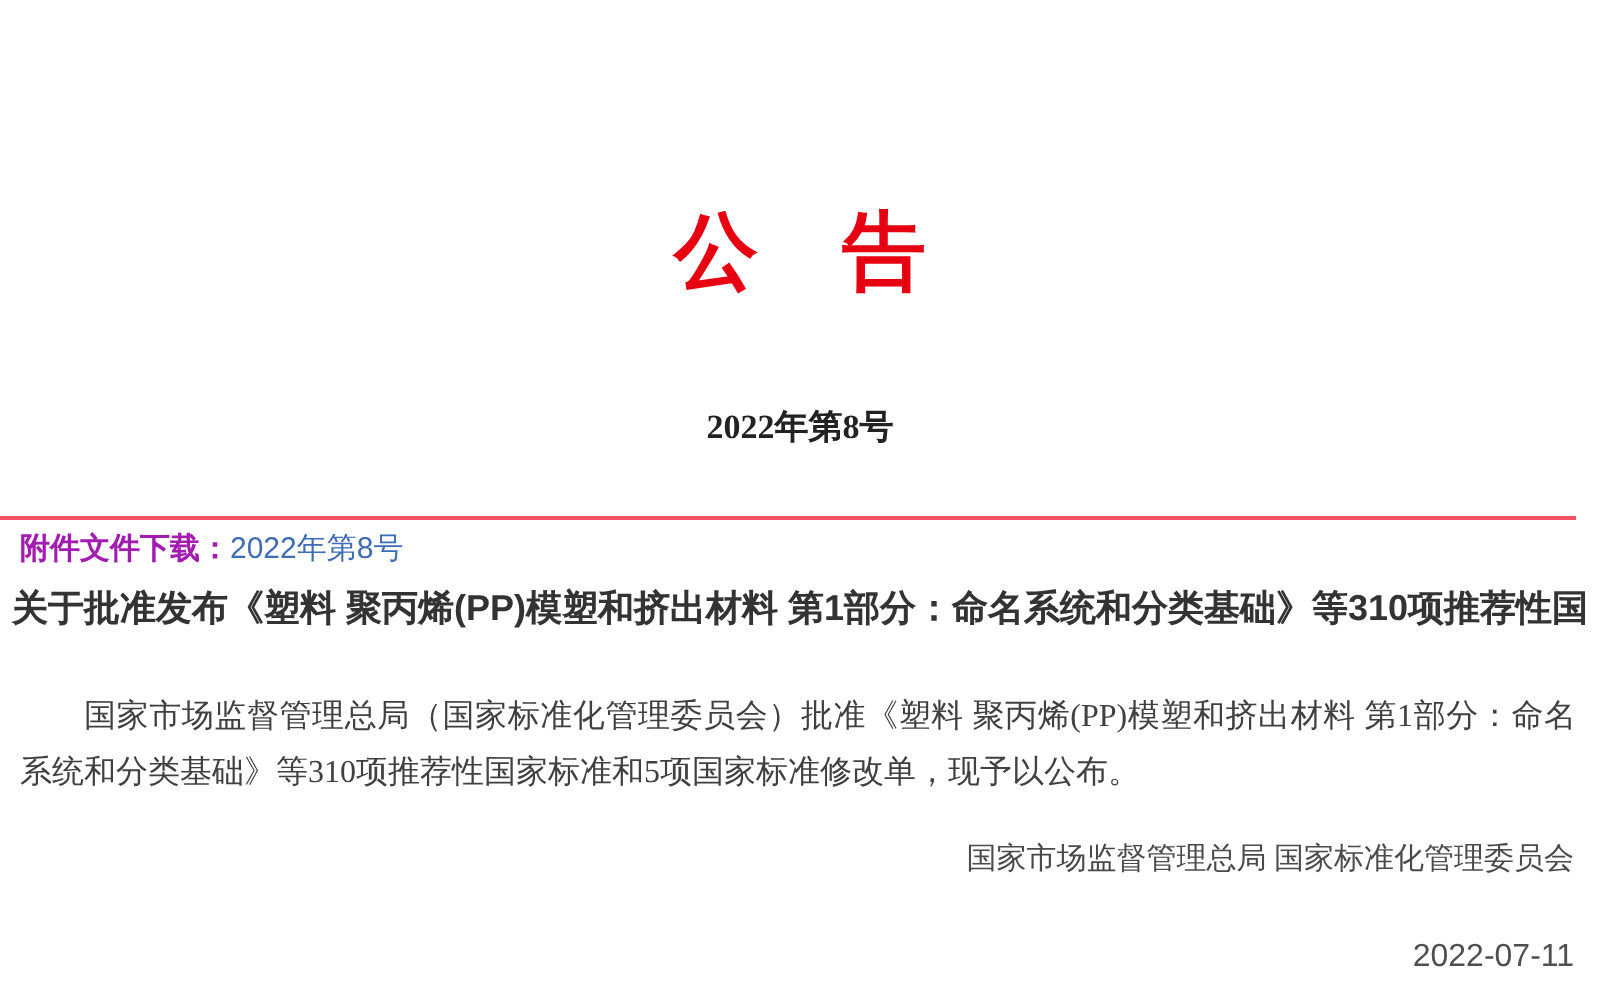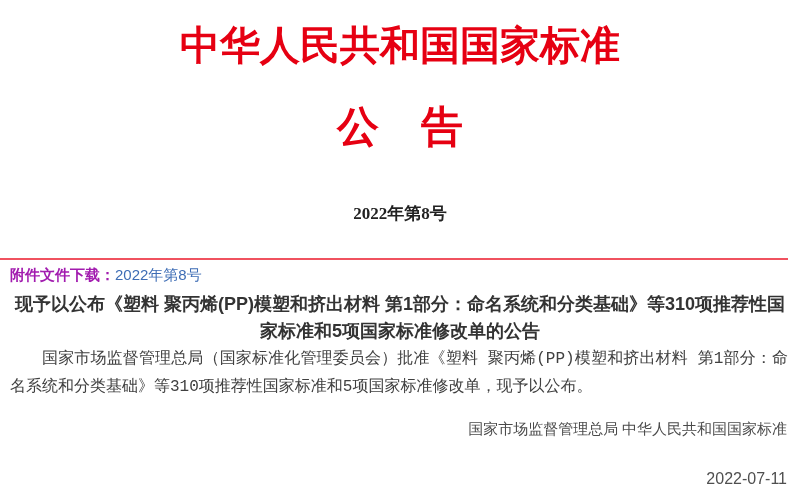--- a/index.html
+++ b/index.html
@@ -71,21 +71,21 @@
     text-align: center;
     font-weight: bold;
     font-size: 18px;
     line-height: 27px;
     color: #333333;
   }
   .announcement-heading .h-line { white-space: nowrap; }
   .announcement-body {
     position: absolute;
     top: 345px; left: 10px; right: 12px;
-    font-family: Liberation Mono, monospace;
+    font-family: Liberation Serif, serif;
     font-size: 16px;
     line-height: 28px;
     color: #404040;
     text-indent: 2em;
     text-align: justify;
     margin: 0;
   }
   .signature {
     position: absolute;
     top: 420px; left: 0; right: 13px;
@@ -103,36 +103,34 @@
     color: #4f4f4f;
     white-space: nowrap;
     margin-top: 14px;
   }
 </style>
 </head>
 <body>
 
 <div class="page">
 
-  <div class="doc-title">中华人民共和国国家标准</div>
 
   <div class="doc-subtitle">公　告</div>
 
   <div class="issue-number">2022年第8号</div>
 
   <div class="red-divider"></div>
 
   <div class="attachment-row">
     <span class="attachment-label">附件文件下载：</span><a class="attachment-link">2022年第8号</a>
   </div>
 
   <div class="announcement-heading">
-    <div class="h-line">现予以公布《塑料 聚丙烯(PP)模塑和挤出材料 第1部分：命名系统和分类基础》等310项推荐性国</div>
-    <div class="h-line">家标准和5项国家标准修改单的公告</div>
+    <div class="h-line">关于批准发布《塑料 聚丙烯(PP)模塑和挤出材料 第1部分：命名系统和分类基础》等310项推荐性国</div>
   </div>
 
   <p class="announcement-body">国家市场监督管理总局（国家标准化管理委员会）批准《塑料 聚丙烯(PP)模塑和挤出材料 第1部分：命名系统和分类基础》等310项推荐性国家标准和5项国家标准修改单，现予以公布。</p>
 
-  <div class="signature">国家市场监督管理总局 中华人民共和国国家标准</div>
+  <div class="signature">国家市场监督管理总局 国家标准化管理委员会</div>
 
   <div class="pub-date">2022-07-11</div>
 
 </div>
 
 </body></html>

